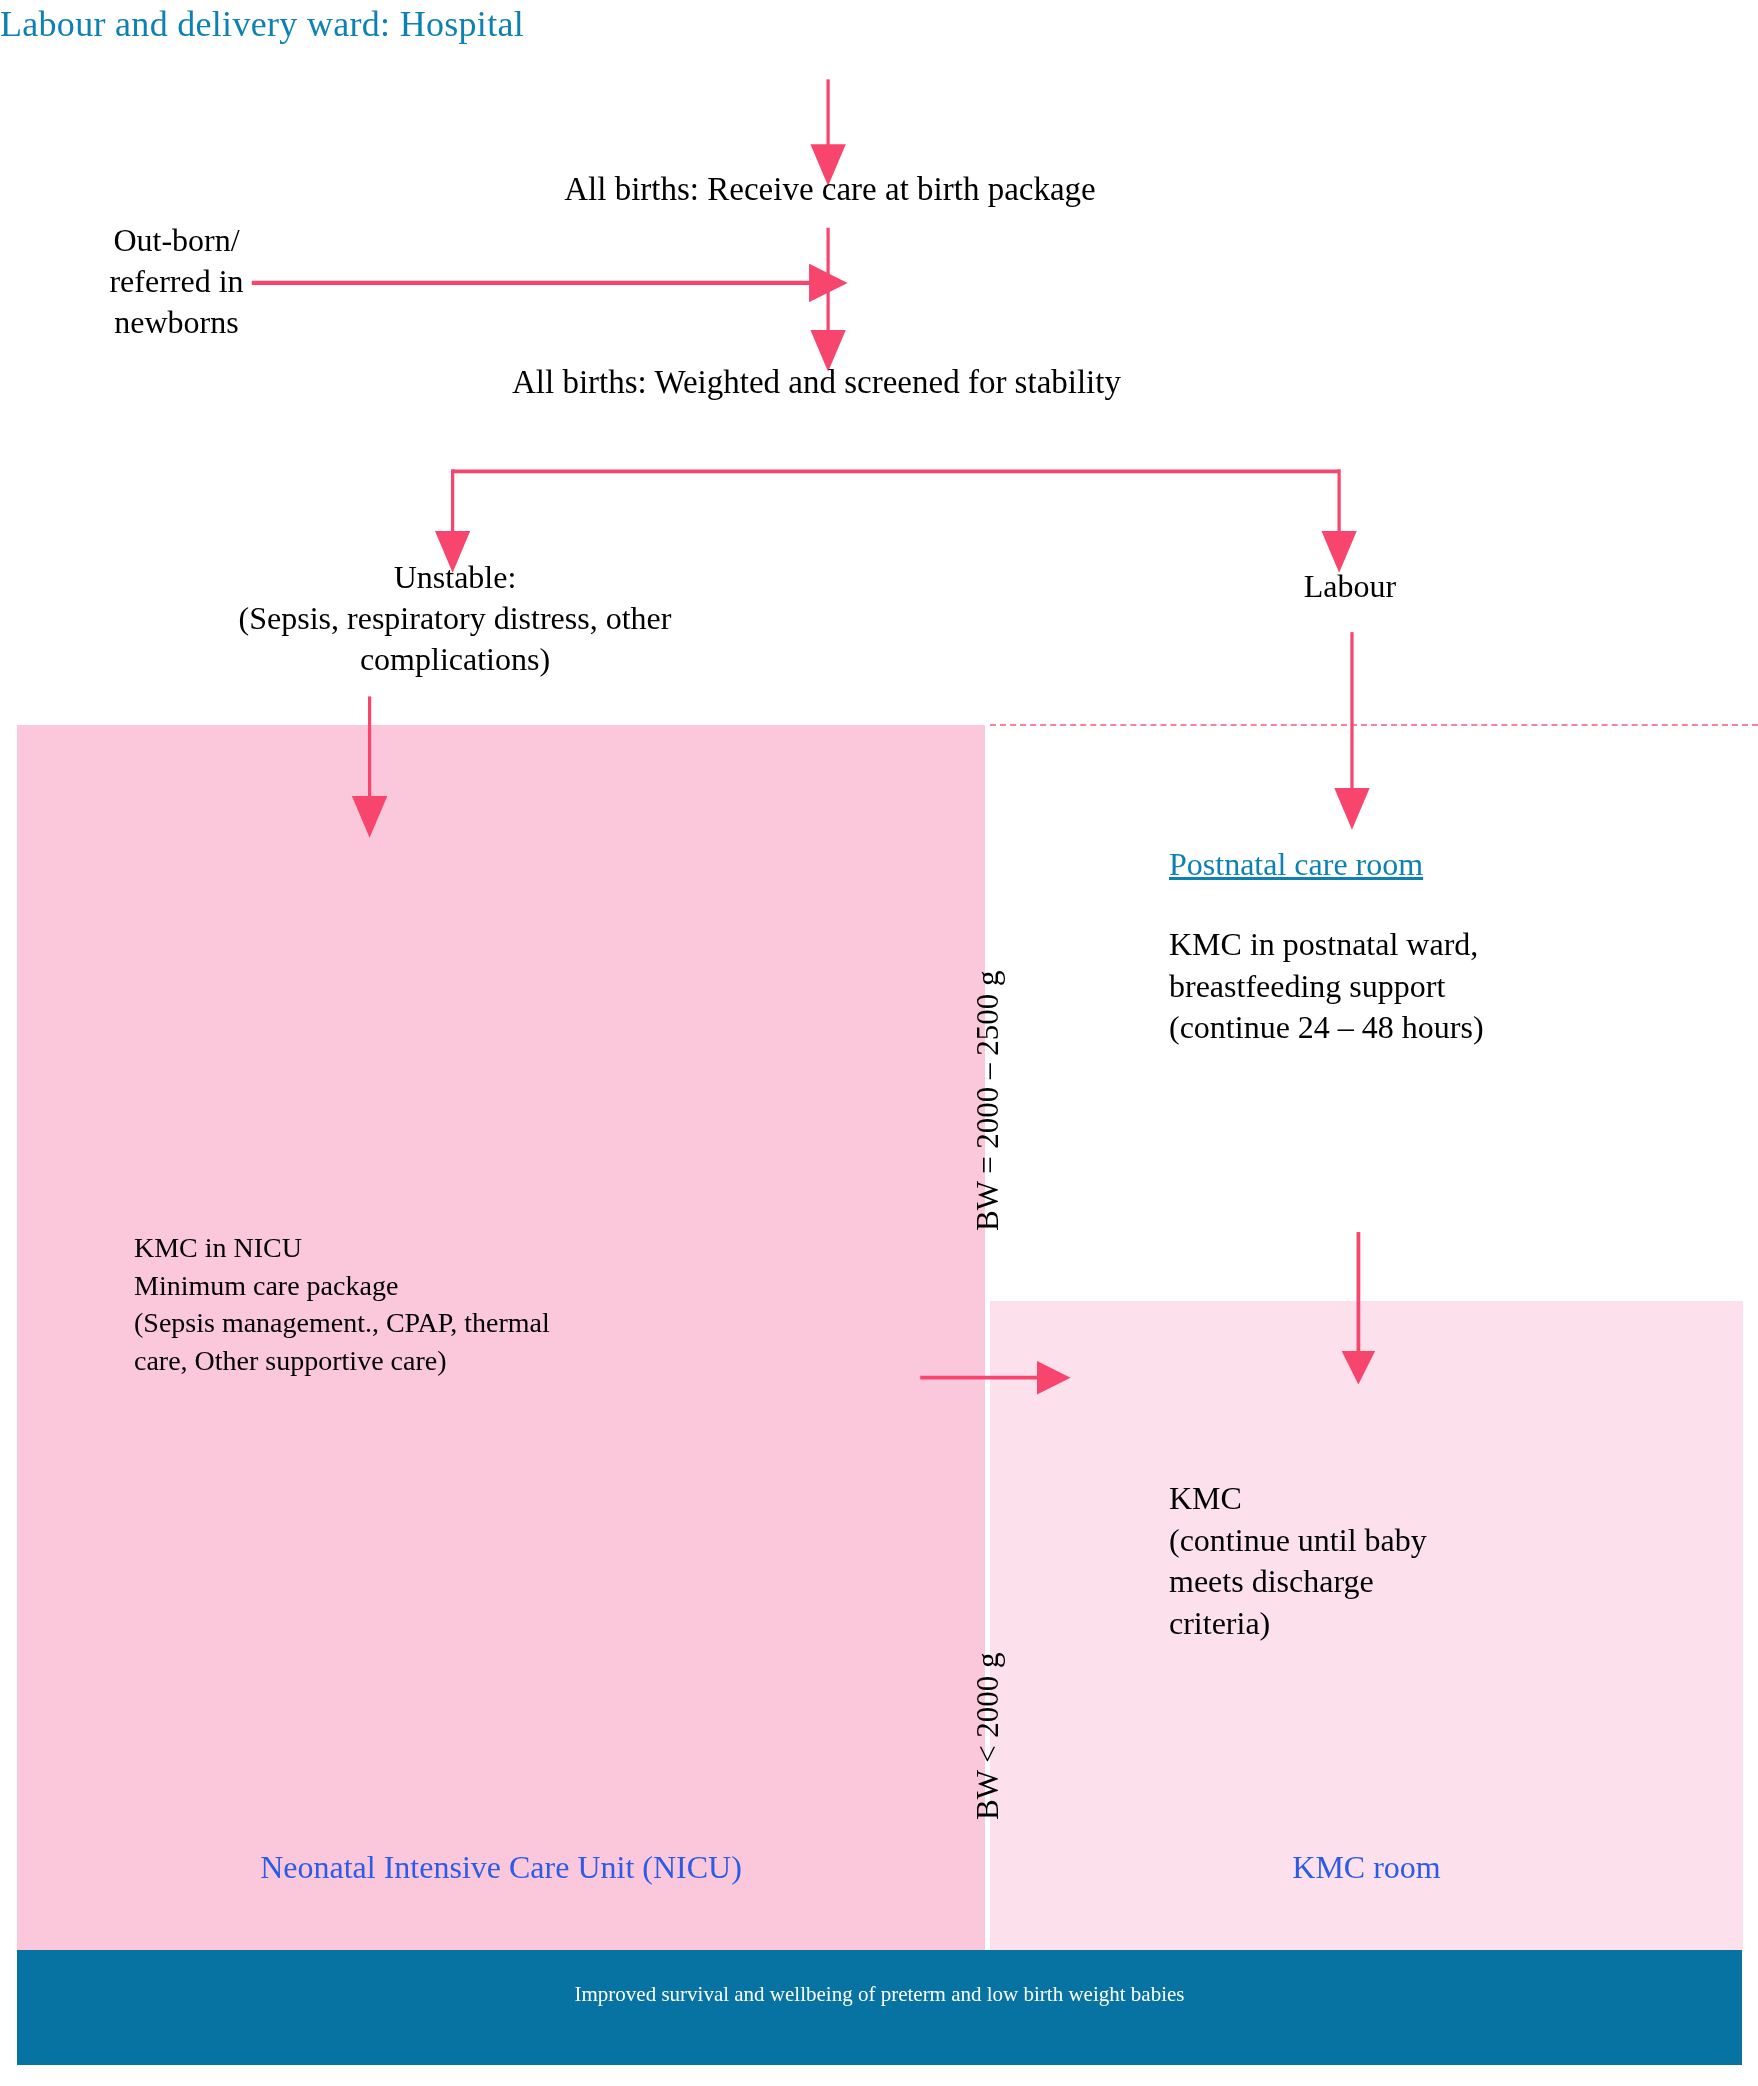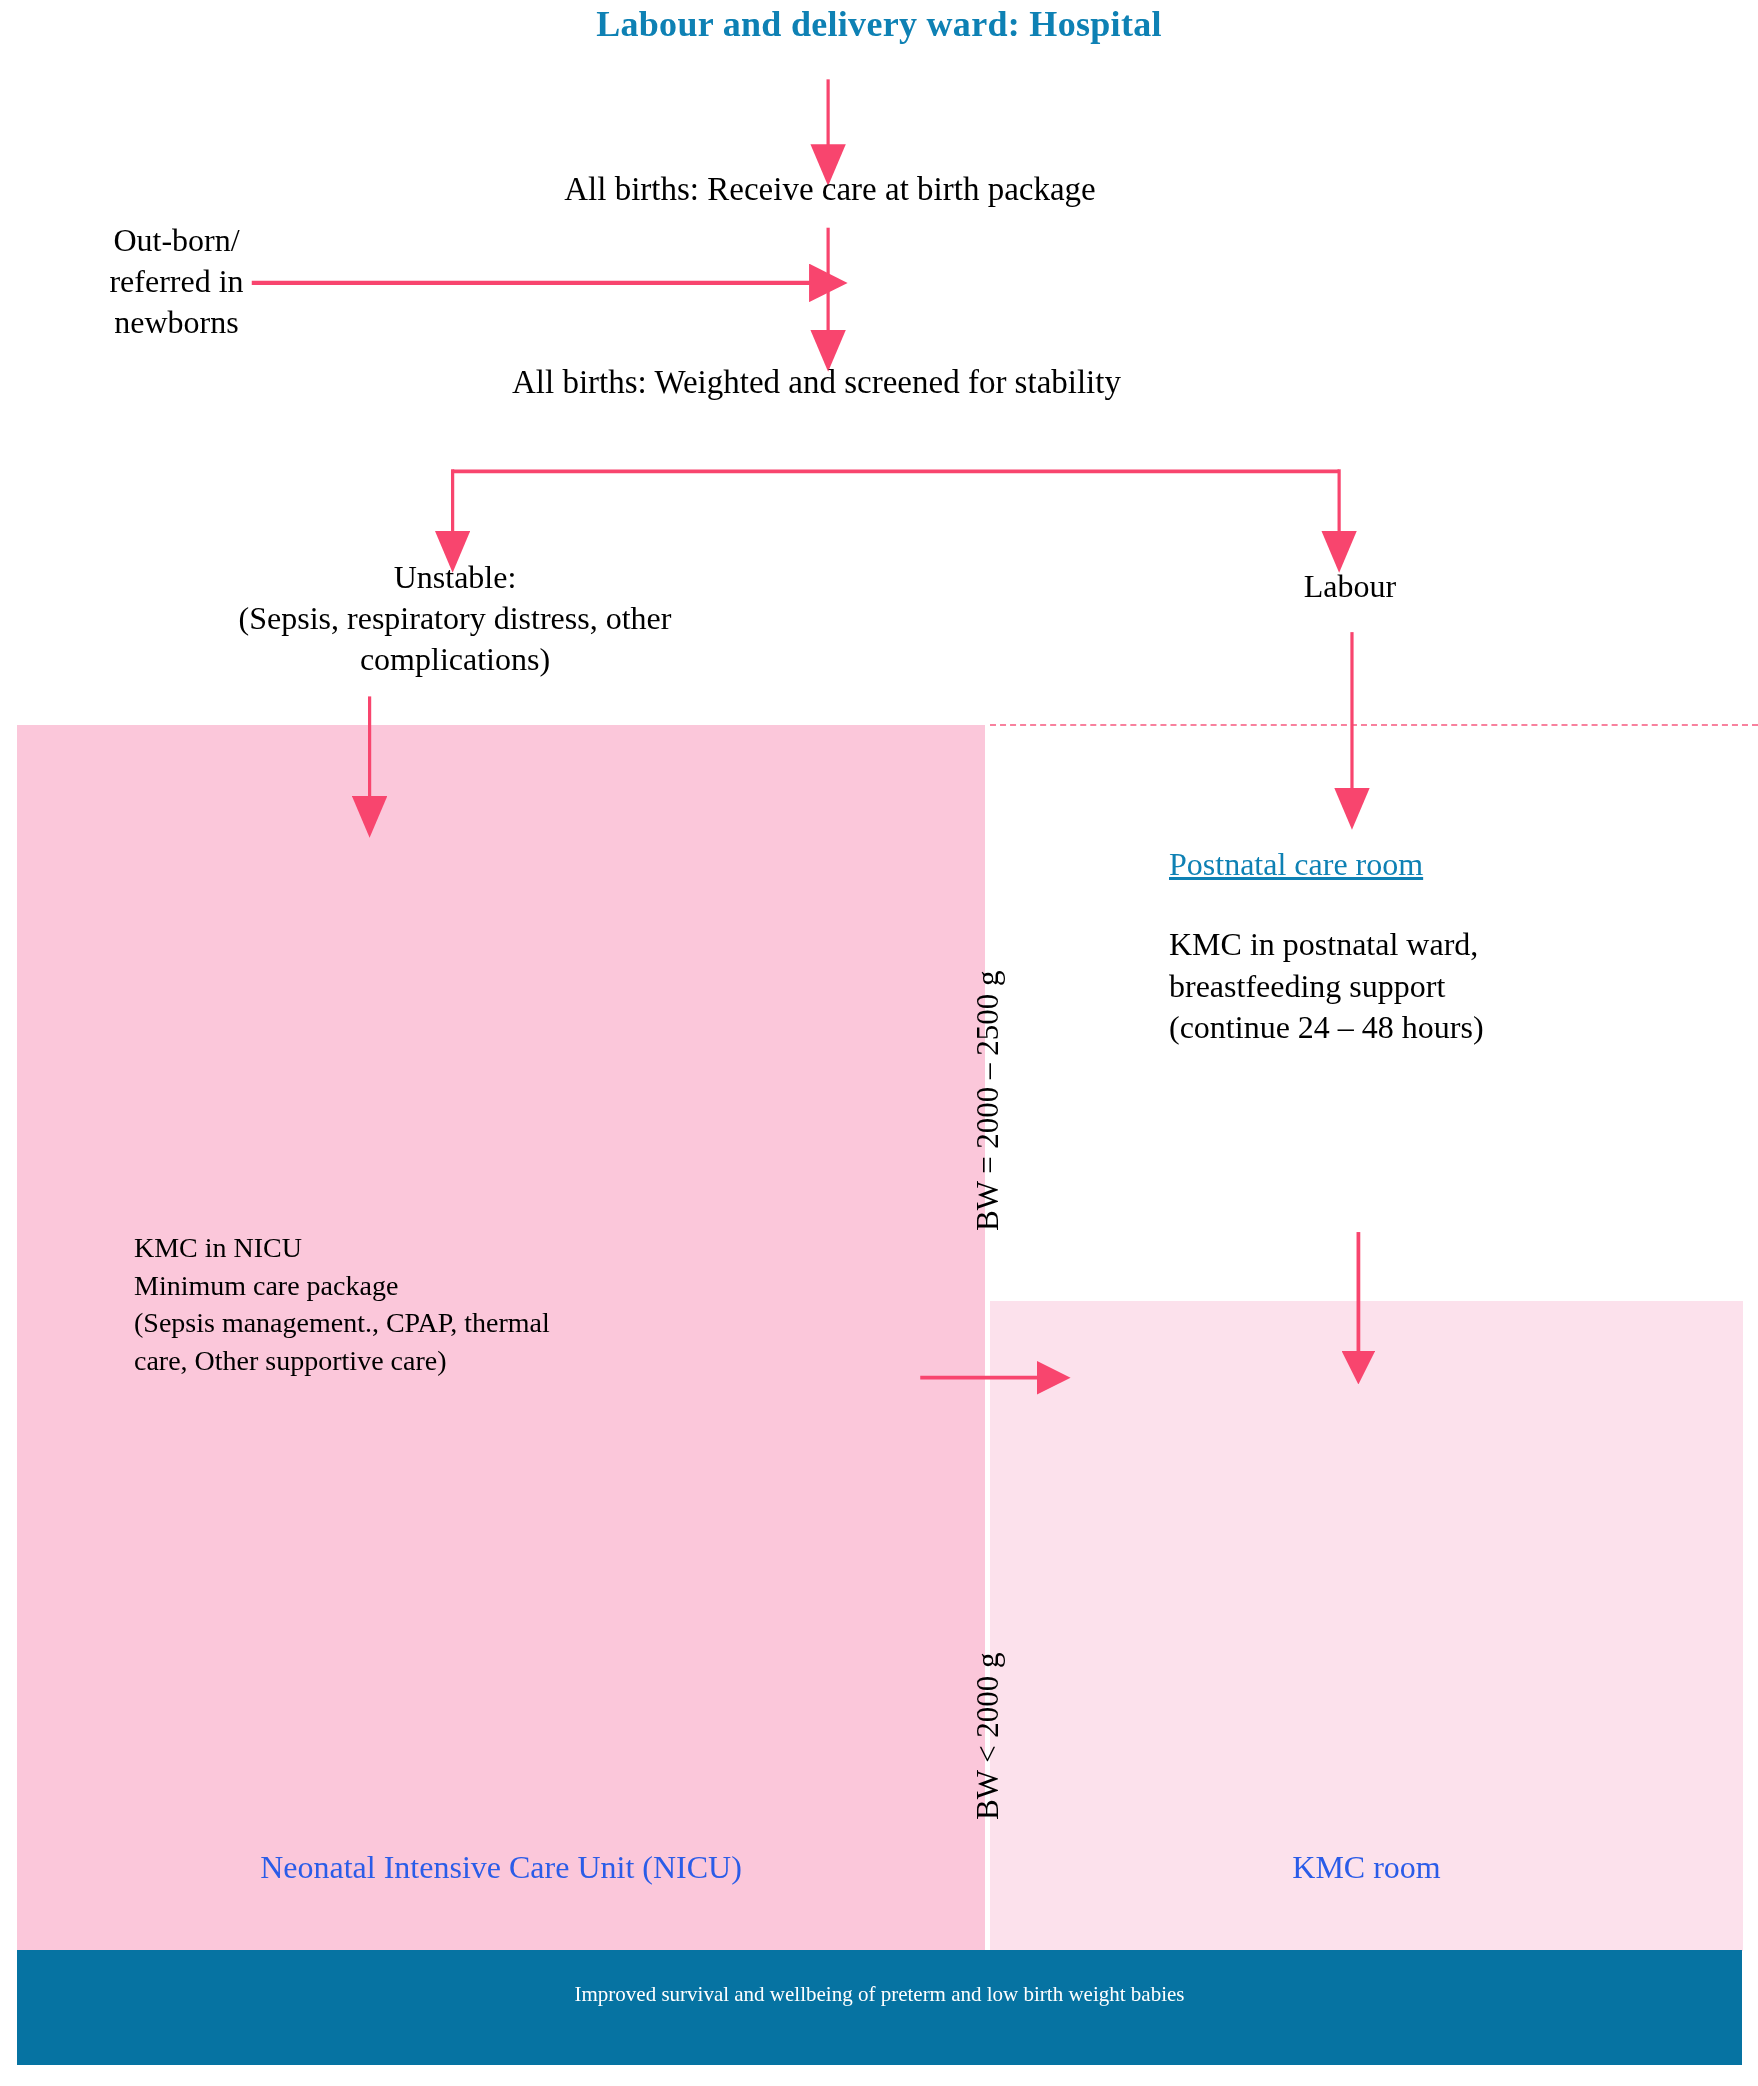--- a/index.html
+++ b/index.html
@@ -35,22 +35,22 @@
   #stable-divider{
     left:990px; top:724px; width:768px; height:0;
     border-top:2.7px dashed #f8819e;
   }
 
   
   .txt{white-space:pre-line;}
 
   #page-title{
     left:0; top:3.2px; width:1758px;
-    text-align:center;
-    font-size:36px; font-weight:bold;
+    text-align:left;
+    font-size:36px; font-weight:normal;
     color:#0e81b4; letter-spacing:0.3px;
   }
   #all-births-care{
     left:407px; top:171px; width:846px;
     text-align:center; font-size:33px;
   }
   #outborn-label{
     left:48px; top:220px; width:257px;
     text-align:center; font-size:32px; line-height:1.28;
   }
@@ -172,20 +172,24 @@
   <div class="abs txt" id="postnatal-title">Postnatal care room</div>
   <div class="abs txt" id="postnatal-body">KMC in postnatal ward,
 breastfeeding support
 (continue 24 – 48 hours)</div>
 
   <div class="abs txt" id="nicu-body">KMC in NICU
 Minimum care package
 (Sepsis management., CPAP, thermal
 care, Other supportive care)</div>
 
+  <div class="abs txt" id="kmc-body">KMC
+(continue until baby
+meets discharge
+criteria)</div>
 
   <div class="abs txt rot" id="bw-upper">BW = 2000 – 2500 g</div>
   <div class="abs txt rot" id="bw-lower">BW &lt; 2000 g</div>
 
   <div class="abs txt" id="nicu-zone-label">Neonatal Intensive Care Unit (NICU)</div>
   <div class="abs txt" id="kmc-zone-label">KMC room</div>
 
   <div class="abs" id="outcome-bar"></div>
   <div class="abs txt" id="outcome-text">Improved survival and wellbeing of preterm and low birth weight babies</div>
 

